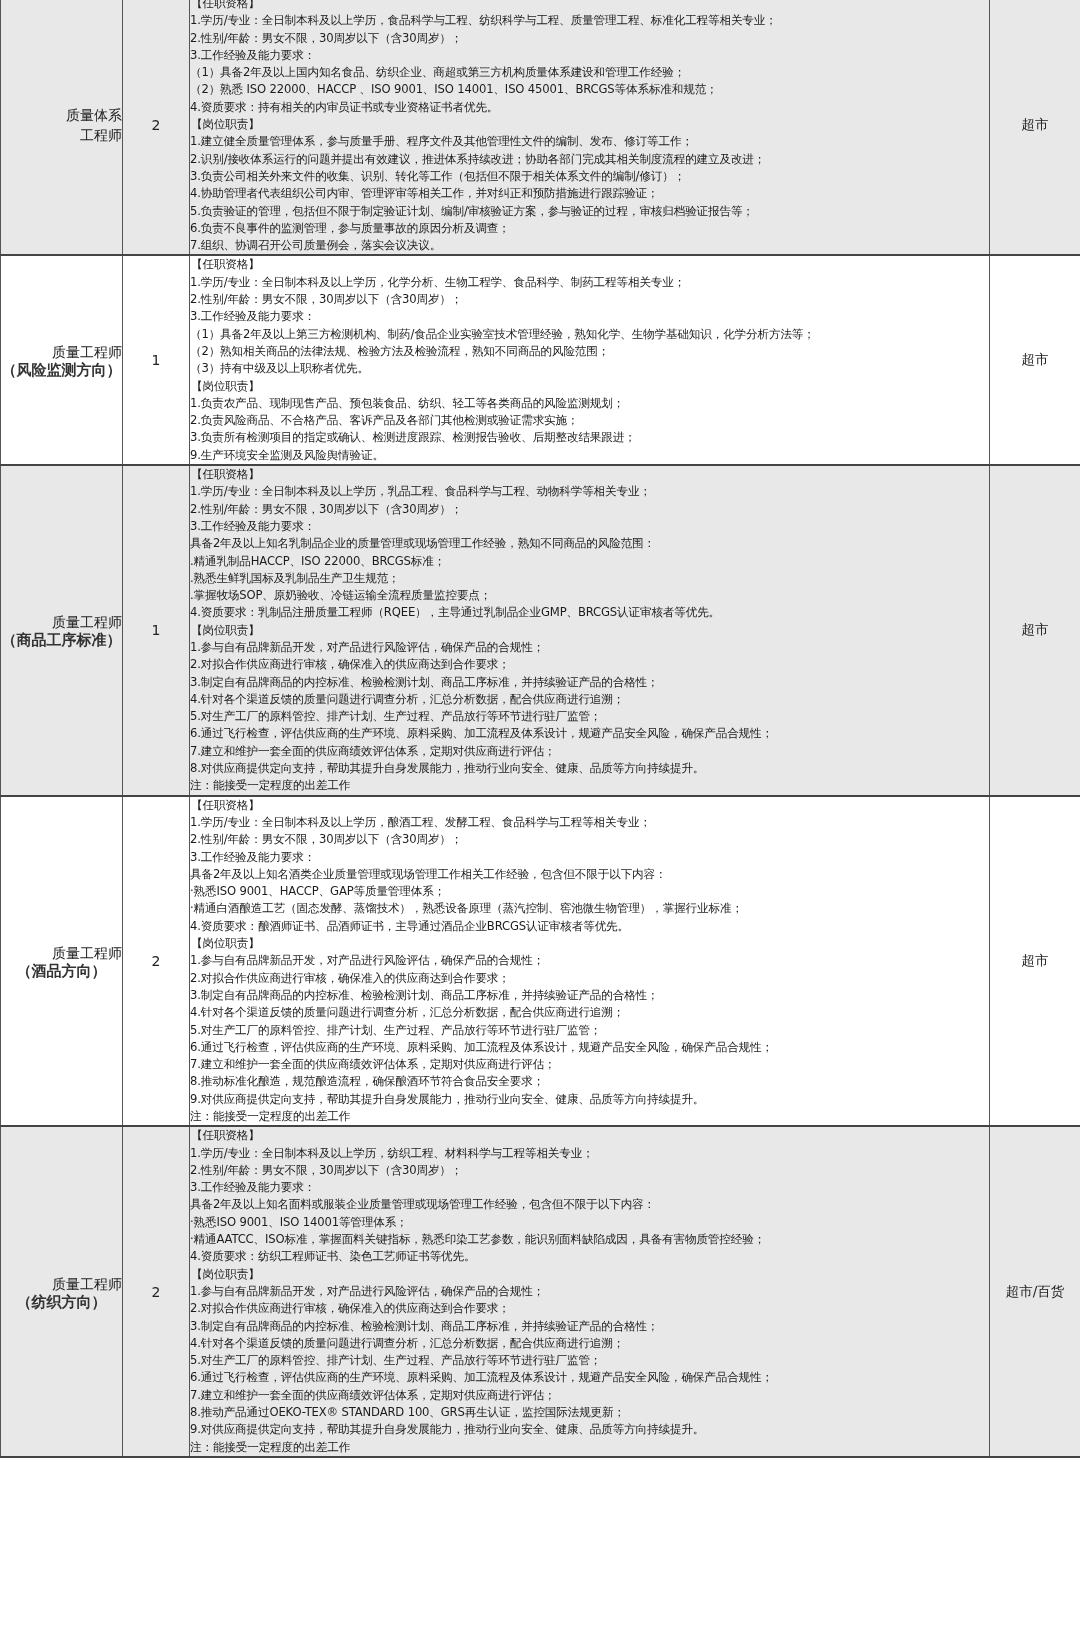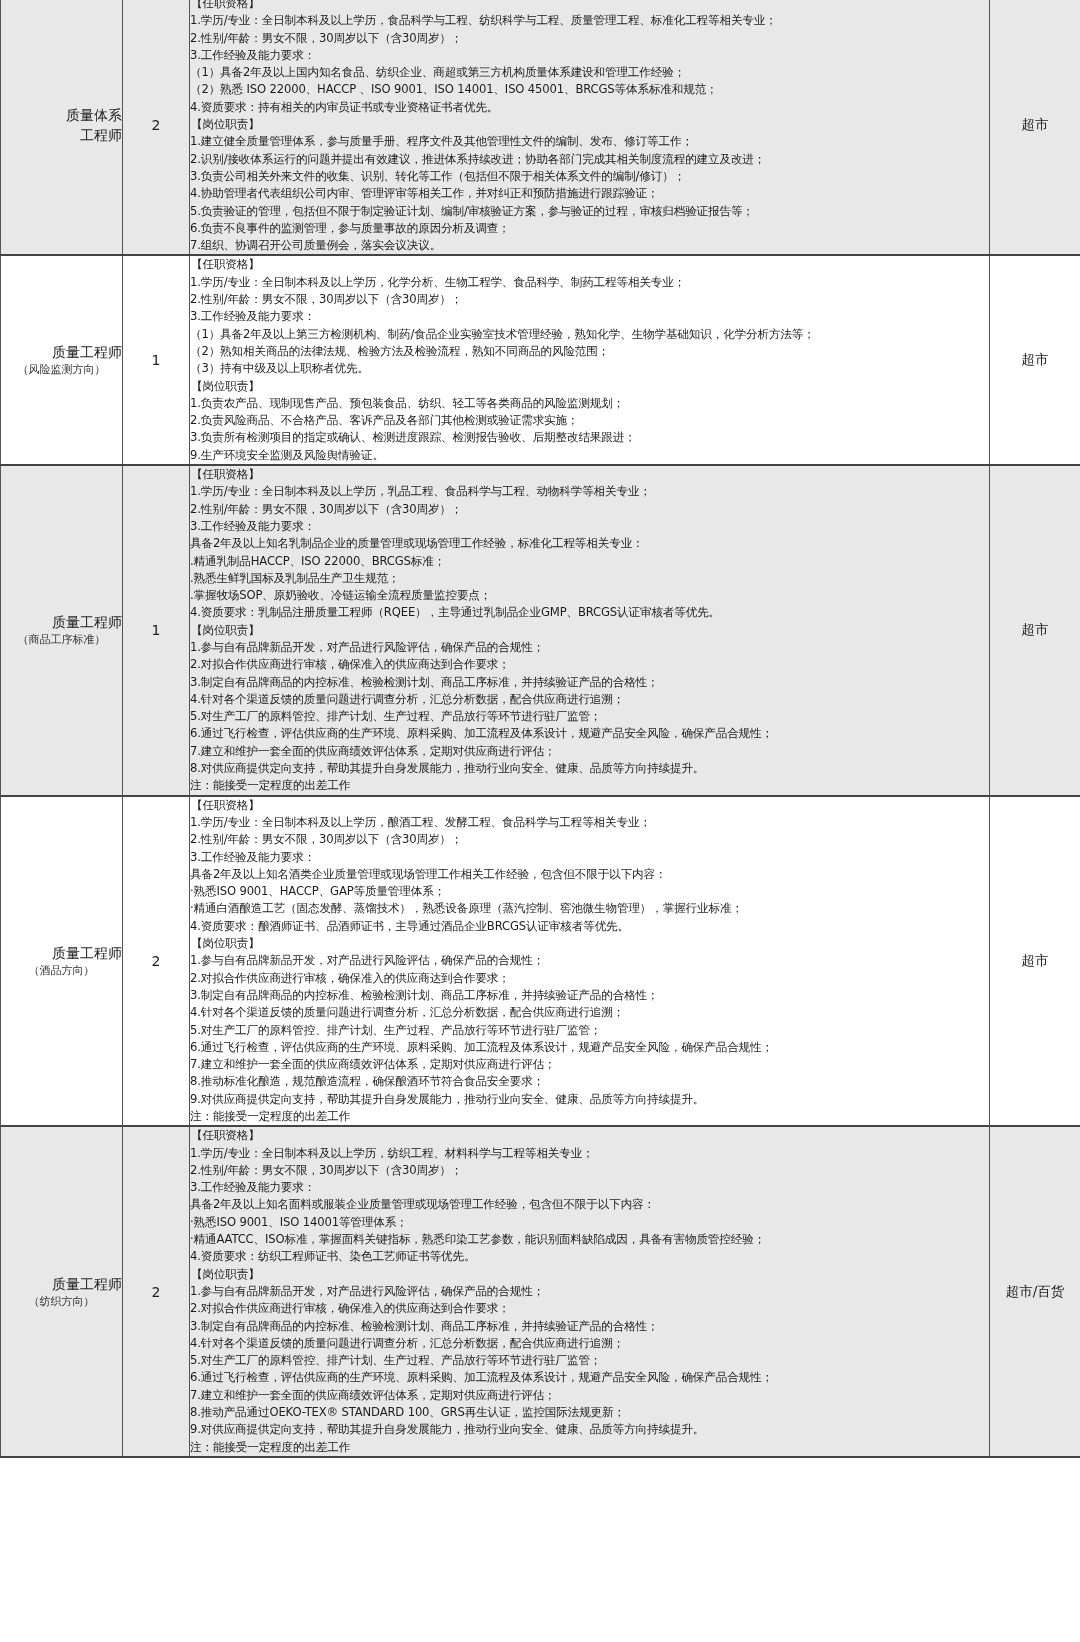--- a/index.html
+++ b/index.html
@@ -4,21 +4,21 @@
 <style>
   html, body { margin:0; padding:0; background:#ffffff; }
   body { width:1080px; height:1642px; overflow:hidden; font-family:"DejaVu Sans","Liberation Sans",sans-serif; color:#1a1a1a; }
   table.jobs { border-collapse:collapse; width:1080px; table-layout:fixed; position:absolute; top:-6px; left:0; }
   table.jobs td { border:1.5px solid #555; vertical-align:middle; padding:0; }
   table.jobs tr { border-bottom:2.5px solid #444; }
   tr.gray td { background:#e8e8e8; }
   tr.white td { background:#ffffff; }
   td.title { text-align:center; font-size:14px; line-height:20px; color:#222; }
   td.title .main { display:block; font-weight:500;text-align:right; }
-  td.title .sub { display:block; font-size:11px; line-height:16px; color:#333; }
+  td.title .sub { display:block; font-size:15px; line-height:16px; color:#333;font-weight:bold; }
   td.count { text-align:center; font-size:14px; color:#222; }
   td.loc { text-align:center; font-size:13.5px; color:#222; }
   td.desc { padding:2px 4px 1px 4px; vertical-align:top; }
   .line { font-size:11.6px; line-height:17.3px; white-space:nowrap; color:#1c1c1c; letter-spacing:-0.15px; }
   .line.head { padding-left:1px; }
 </style>
 </head>
 <body>
 
 <table class="jobs">
@@ -85,21 +85,21 @@
       <span class="main">质量工程师</span>
 
       <span class="sub">（商品工序标准）</span>
     </td>
     <td class="count">1</td>
     <td class="desc">
           <div class="line head">【任职资格】</div>
           <div class="line">1.学历/专业：全日制本科及以上学历，乳品工程、食品科学与工程、动物科学等相关专业；</div>
           <div class="line">2.性别/年龄：男女不限，30周岁以下（含30周岁）；</div>
           <div class="line">3.工作经验及能力要求：</div>
-          <div class="line">具备2年及以上知名乳制品企业的质量管理或现场管理工作经验，标准化工程等相关专业：</div>
+          <div class="line">具备2年及以上知名乳制品企业的质量管理或现场管理工作经验，熟知不同商品的风险范围：</div>
           <div class="line">.精通乳制品HACCP、ISO 22000、BRCGS标准；</div>
           <div class="line">.熟悉生鲜乳国标及乳制品生产卫生规范；</div>
           <div class="line">.掌握牧场SOP、原奶验收、冷链运输全流程质量监控要点；</div>
           <div class="line">4.资质要求：乳制品注册质量工程师（RQEE），主导通过乳制品企业GMP、BRCGS认证审核者等优先。</div>
           <div class="line head">【岗位职责】</div>
           <div class="line">1.参与自有品牌新品开发，对产品进行风险评估，确保产品的合规性；</div>
           <div class="line">2.对拟合作供应商进行审核，确保准入的供应商达到合作要求；</div>
           <div class="line">3.制定自有品牌商品的内控标准、检验检测计划、商品工序标准，并持续验证产品的合格性；</div>
           <div class="line">4.针对各个渠道反馈的质量问题进行调查分析，汇总分析数据，配合供应商进行追溯；</div>
           <div class="line">5.对生产工厂的原料管控、排产计划、生产过程、产品放行等环节进行驻厂监管；</div>

